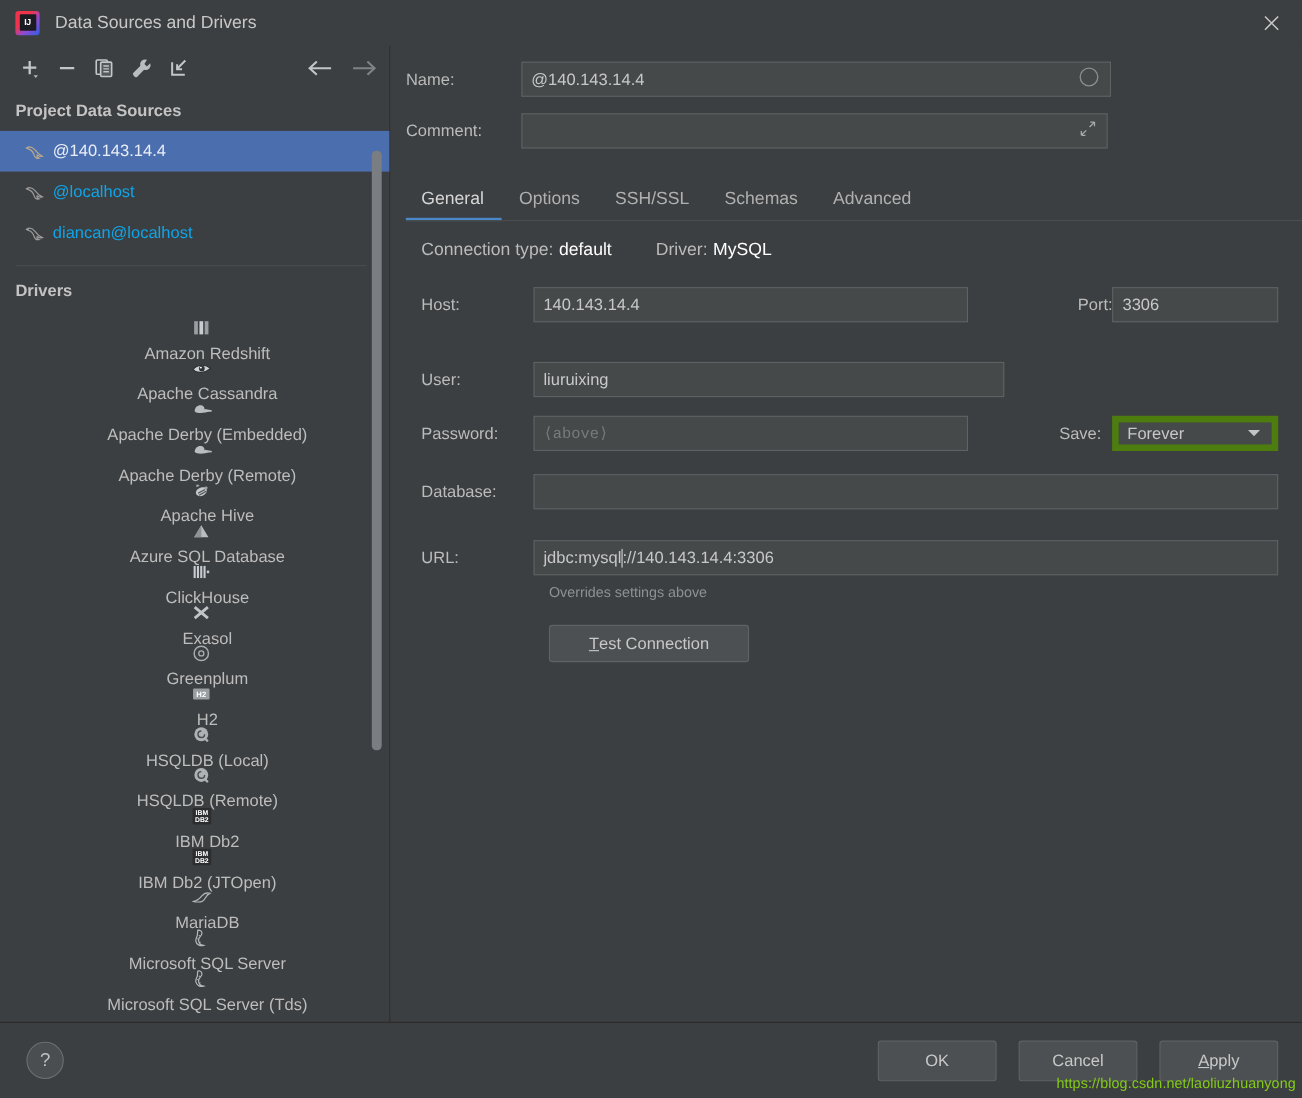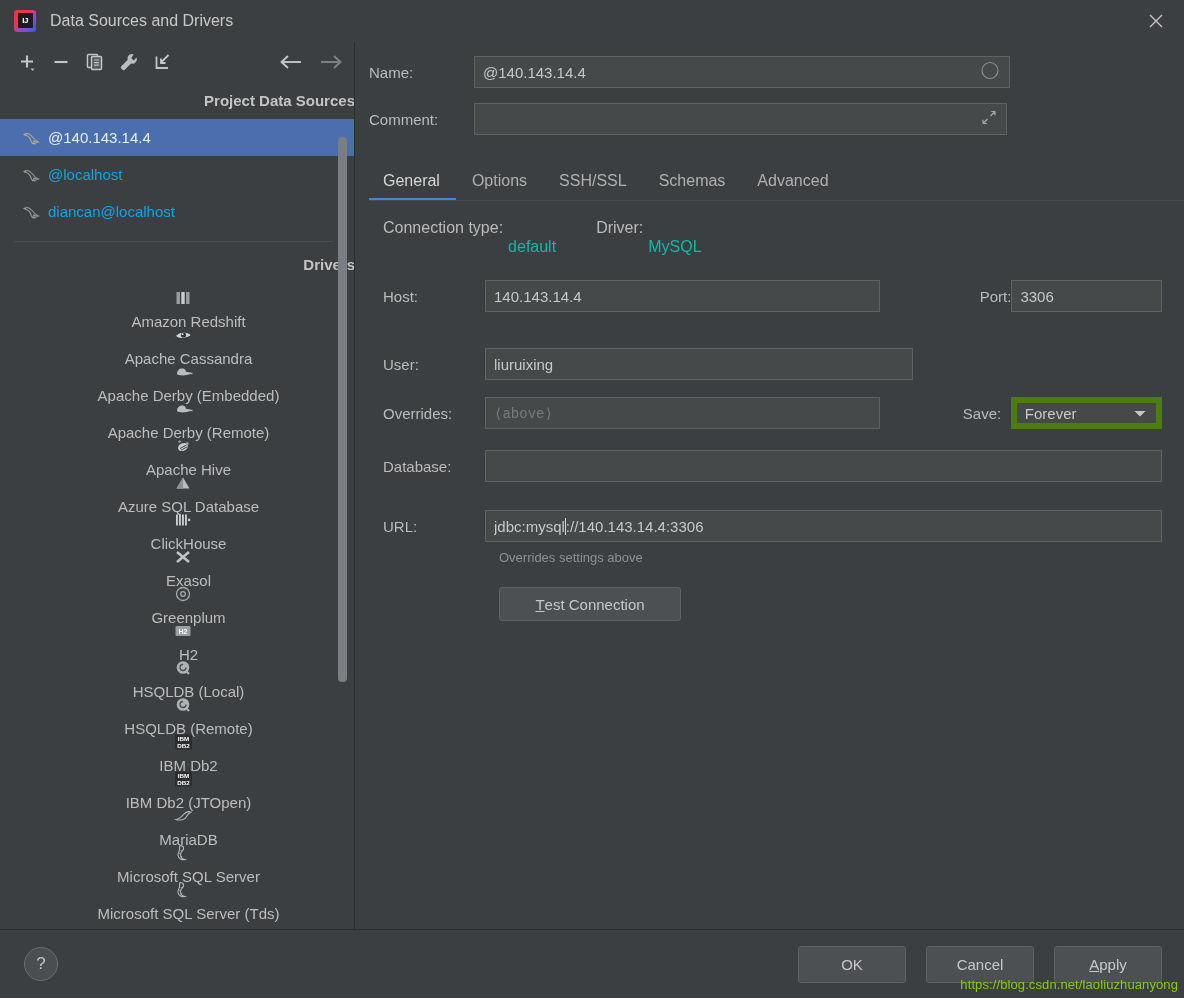--- a/index.html
+++ b/index.html
@@ -113,21 +113,20 @@
   }
   .tb-nav.back  { left: 275px; }
   .tb-nav.fwd   { left: 315px; }
 
   .left-scrollarea {
     flex: 1 1 auto;
     overflow: hidden;
     position: relative;
     min-height: 0;
     padding-top: 4px;
-    text-align: right;
   }
   .section-header {
     font-size: 15px;
     font-weight: bold;
     color: #c4c4c4;
     padding: 6px 0 10px 14px;
   }
   .ds-list { padding: 0; }
   .ds-row {
     height: 37px;
@@ -288,24 +287,23 @@
   
   .conn-line {
     display: flex;
     align-items: flex-start;
     padding: 18px 0 0 14px;
     font-size: 16px;
     white-space: nowrap;
   }
   .conn-line .muted { color: #bbbbbb; }
   .link {
-    color: #14b8a6;
+    color: #ffffff;
     cursor: default;
     margin-left: 5px;
-    margin-top: 19px;
   }
   .conn-gap { width: 40px; }
 
   
   .grid-row {
     display: flex;
     align-items: center;
     padding-left: 14px;
   }
   .g-label { width: 102px; font-size: 15px; color: #bbbbbb; flex: 0 0 102px; }
@@ -787,21 +785,21 @@
       </div>
 
       <div class="grid-row" id="user-row">
         <div class="g-label">User:</div>
         <div class="field" id="user-field">
           <span class="val">liuruixing</span>
         </div>
       </div>
 
       <div class="grid-row" id="pwd-row">
-        <div class="g-label">Overrides:</div>
+        <div class="g-label">Password:</div>
         <div class="field" id="pwd-field">
           <span class="ph">⟨above⟩</span>
         </div>
         <div class="g-label" id="save-label">Save:</div>
         <div class="select">
           <span>Forever</span>
           <span class="arrow">
             <svg width="14" height="10" viewBox="0 0 14 10">
               <path d="M1.5 2.5 L7 8 L12.5 2.5 Z" fill="#c2c6c9"></path>
             </svg>

